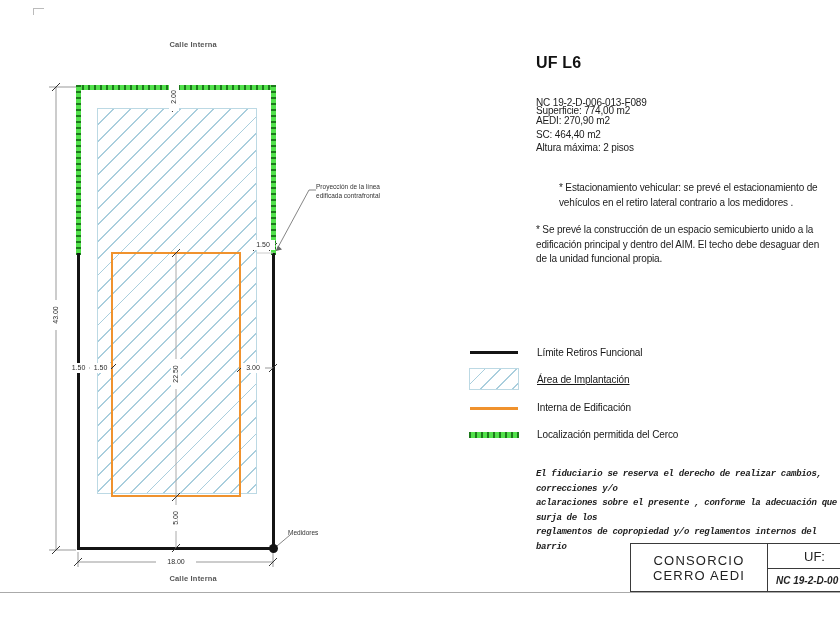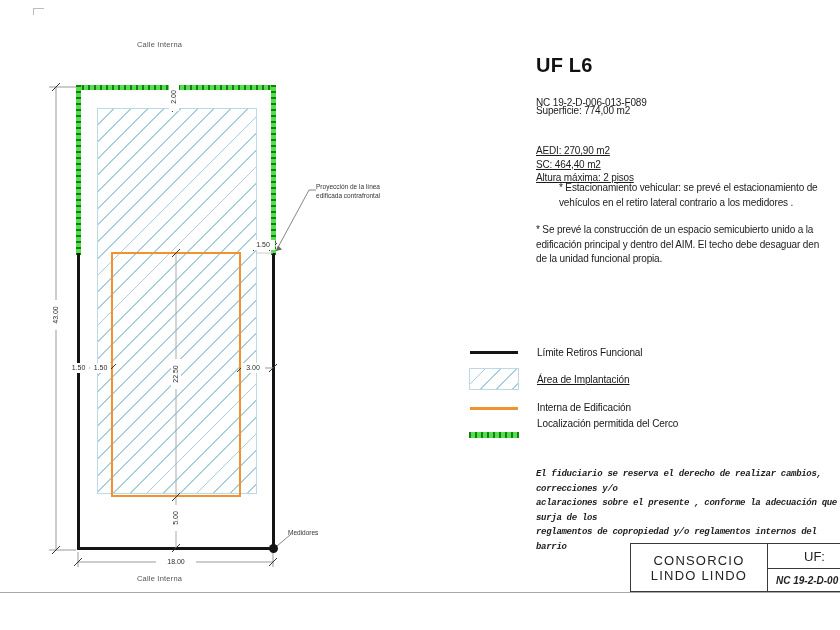--- a/index.html
+++ b/index.html
@@ -15,23 +15,23 @@
   .green-v{background-color:#52e14b;
            background-image:repeating-linear-gradient(0deg,rgba(15,95,15,.8) 0 2px,rgba(0,0,0,0) 2px 6px);}
   .blackline{background:#141414;}
   .orange-rect{border:2.5px solid #f0922d;box-sizing:border-box;background:transparent;}
   .orange-line{background:#f0922d;}
   
   .dimtext{position:absolute;font-size:7px;line-height:10px;color:#2b2b2b;background:#fff;
            text-align:center;white-space:nowrap;}
   .rot{transform:rotate(-90deg);}
   .tinynote{position:absolute;font-size:6.5px;line-height:8.5px;color:#333;white-space:pre-line;}
-  .street{position:absolute;font-size:7.5px;letter-spacing:.2px;color:#555;text-align:left;}
+  .street{position:absolute;font-size:7.5px;letter-spacing:.2px;color:#555;text-align:right;font-weight:bold;}
   
-  .uf-title{position:absolute;font-size:20px;font-weight:600;letter-spacing:.2px;color:#111;}
+  .uf-title{position:absolute;font-size:16px;font-weight:600;letter-spacing:.2px;color:#111;}
   .body-text{position:absolute;font-size:10px;letter-spacing:-.15px;line-height:14.5px;
              color:#1c1c1c;white-space:pre-line;}
   .tight{line-height:13.5px;}
   .legend-label{position:absolute;font-size:10px;letter-spacing:-.1px;color:#161616;white-space:nowrap;}
   .disclaimer{position:absolute;font-size:9px;letter-spacing:-.3px;line-height:14.5px;
               font-style:italic;font-weight:600;color:#1c1c1c;white-space:pre-line;}
   
   .tblock{position:absolute;left:630px;top:543px;width:232px;height:49px;border:1.5px solid #3a3a3a;
           box-sizing:border-box;display:flex;background:#fff;}
   .tblock .cell-left{flex:0 0 136px;border-right:1.5px solid #3a3a3a;display:flex;align-items:center;
@@ -123,48 +123,48 @@
   <div class="dimtext rot" style="left:161px;top:369px;width:30px;">22.50</div>
   <div class="dimtext rot" style="left:163px;top:513px;width:26px;">5.00</div>
 
   <div class="tinynote" style="left:311px;top:183px;width:74px;text-align:center;">Proyección de la línea
 edificada contrafrontal</div>
   <div class="tinynote" style="left:288px;top:529px;">Medidores</div>
 
   <div class="uf-title" style="left:536px;top:54px;">UF L6</div>
   <div class="body-text" style="left:536px;top:76px;margin-top:20px;">NC 19-2-D-006-013-F089</div>
   <div class="body-text" style="left:536px;top:104px;">Superficie: 774,00 m2</div>
-  <div class="body-text tight" style="left:536px;top:144px;text-decoration:underline;">AEDI: 270,90 m2
+  <div class="body-text tight" style="left:536px;top:114px;">AEDI: 270,90 m2
 SC: 464,40 m2
 Altura máxima: 2 pisos</div>
   <div class="body-text" style="left:536px;top:181px;margin-left:23px;">* Estacionamiento vehicular: se prevé el estacionamiento de
 vehículos en el retiro lateral contrario a los medidores .</div>
   <div class="body-text" style="left:536px;top:223px;">* Se prevé la construcción de un espacio semicubierto unido a la
 edificación principal y dentro del AIM. El techo debe desaguar den
 de la unidad funcional propia.</div>
 
   <div class="abs blackline" style="left:470px;top:351px;width:48px;height:2.5px;"></div>
   <div class="legend-label" style="left:537px;top:347px;">Límite Retiros Funcional</div>
 
   <div class="abs hatch" style="left:469px;top:368px;width:50px;height:22px;background-image:repeating-linear-gradient(135deg,rgba(0,0,0,0) 0 10px,#a9cedd 10px 11.2px);"></div>
   <div class="legend-label" style="left:537px;top:374px;text-decoration:underline;">Área de Implantación</div>
 
   <div class="abs orange-line" style="left:470px;top:407px;width:48px;height:2.5px;"></div>
   <div class="legend-label" style="left:537px;top:402px;">Interna de Edificación</div>
 
   <div class="abs green-h" style="left:469px;top:432px;width:50px;height:6px;"></div>
-  <div class="legend-label" style="left:537px;top:418px;">Localización permitida del Cerco</div>
+  <div class="legend-label" style="left:537px;top:429px;">Localización permitida del Cerco</div>
 
   <div class="disclaimer" style="left:536px;top:467px;font-family:Liberation Mono, monospace;">El fiduciario se reserva el derecho de realizar cambios, correcciones y/o
 aclaraciones sobre el presente , conforme la adecuación que surja de los
 reglamentos de copropiedad y/o reglamentos internos del barrio</div>
 
   <div class="tblock">
     <div class="cell-left">CONSORCIO
-LINDO LINDO</div>
+CERRO AEDI</div>
     <div class="cell-right">
       <div class="uf-cell">UF:</div>
       <div class="nc-cell">NC 19-2-D-00</div>
     </div>
   </div>
 
   <div class="pageline"></div>
 
 </div>
 

